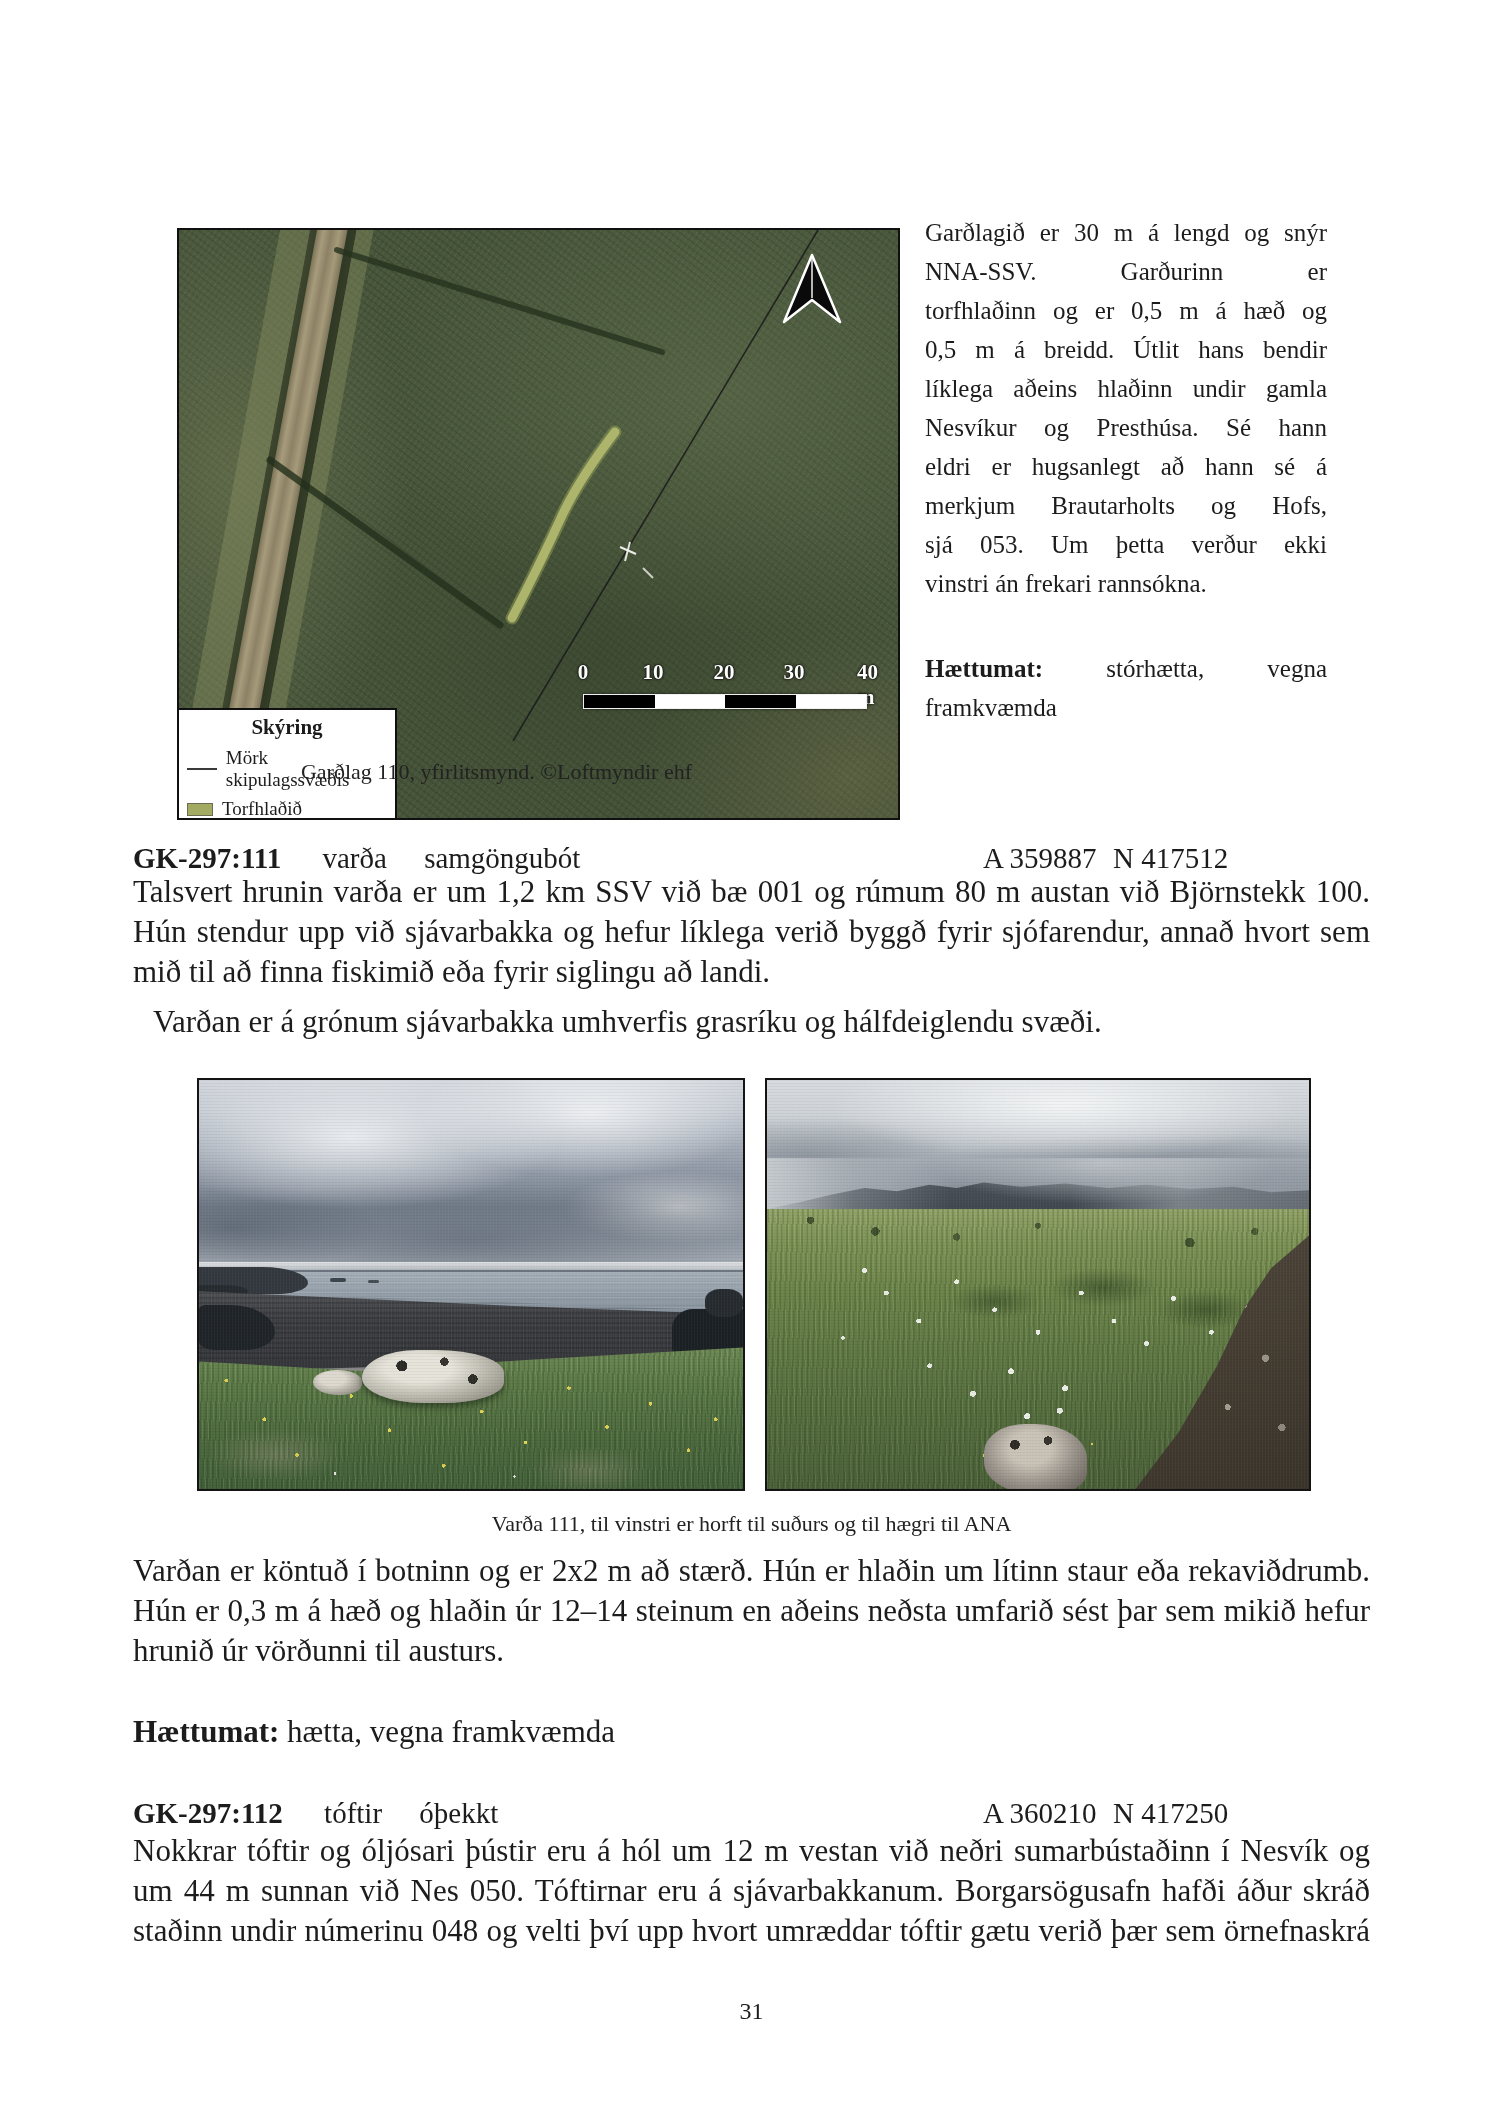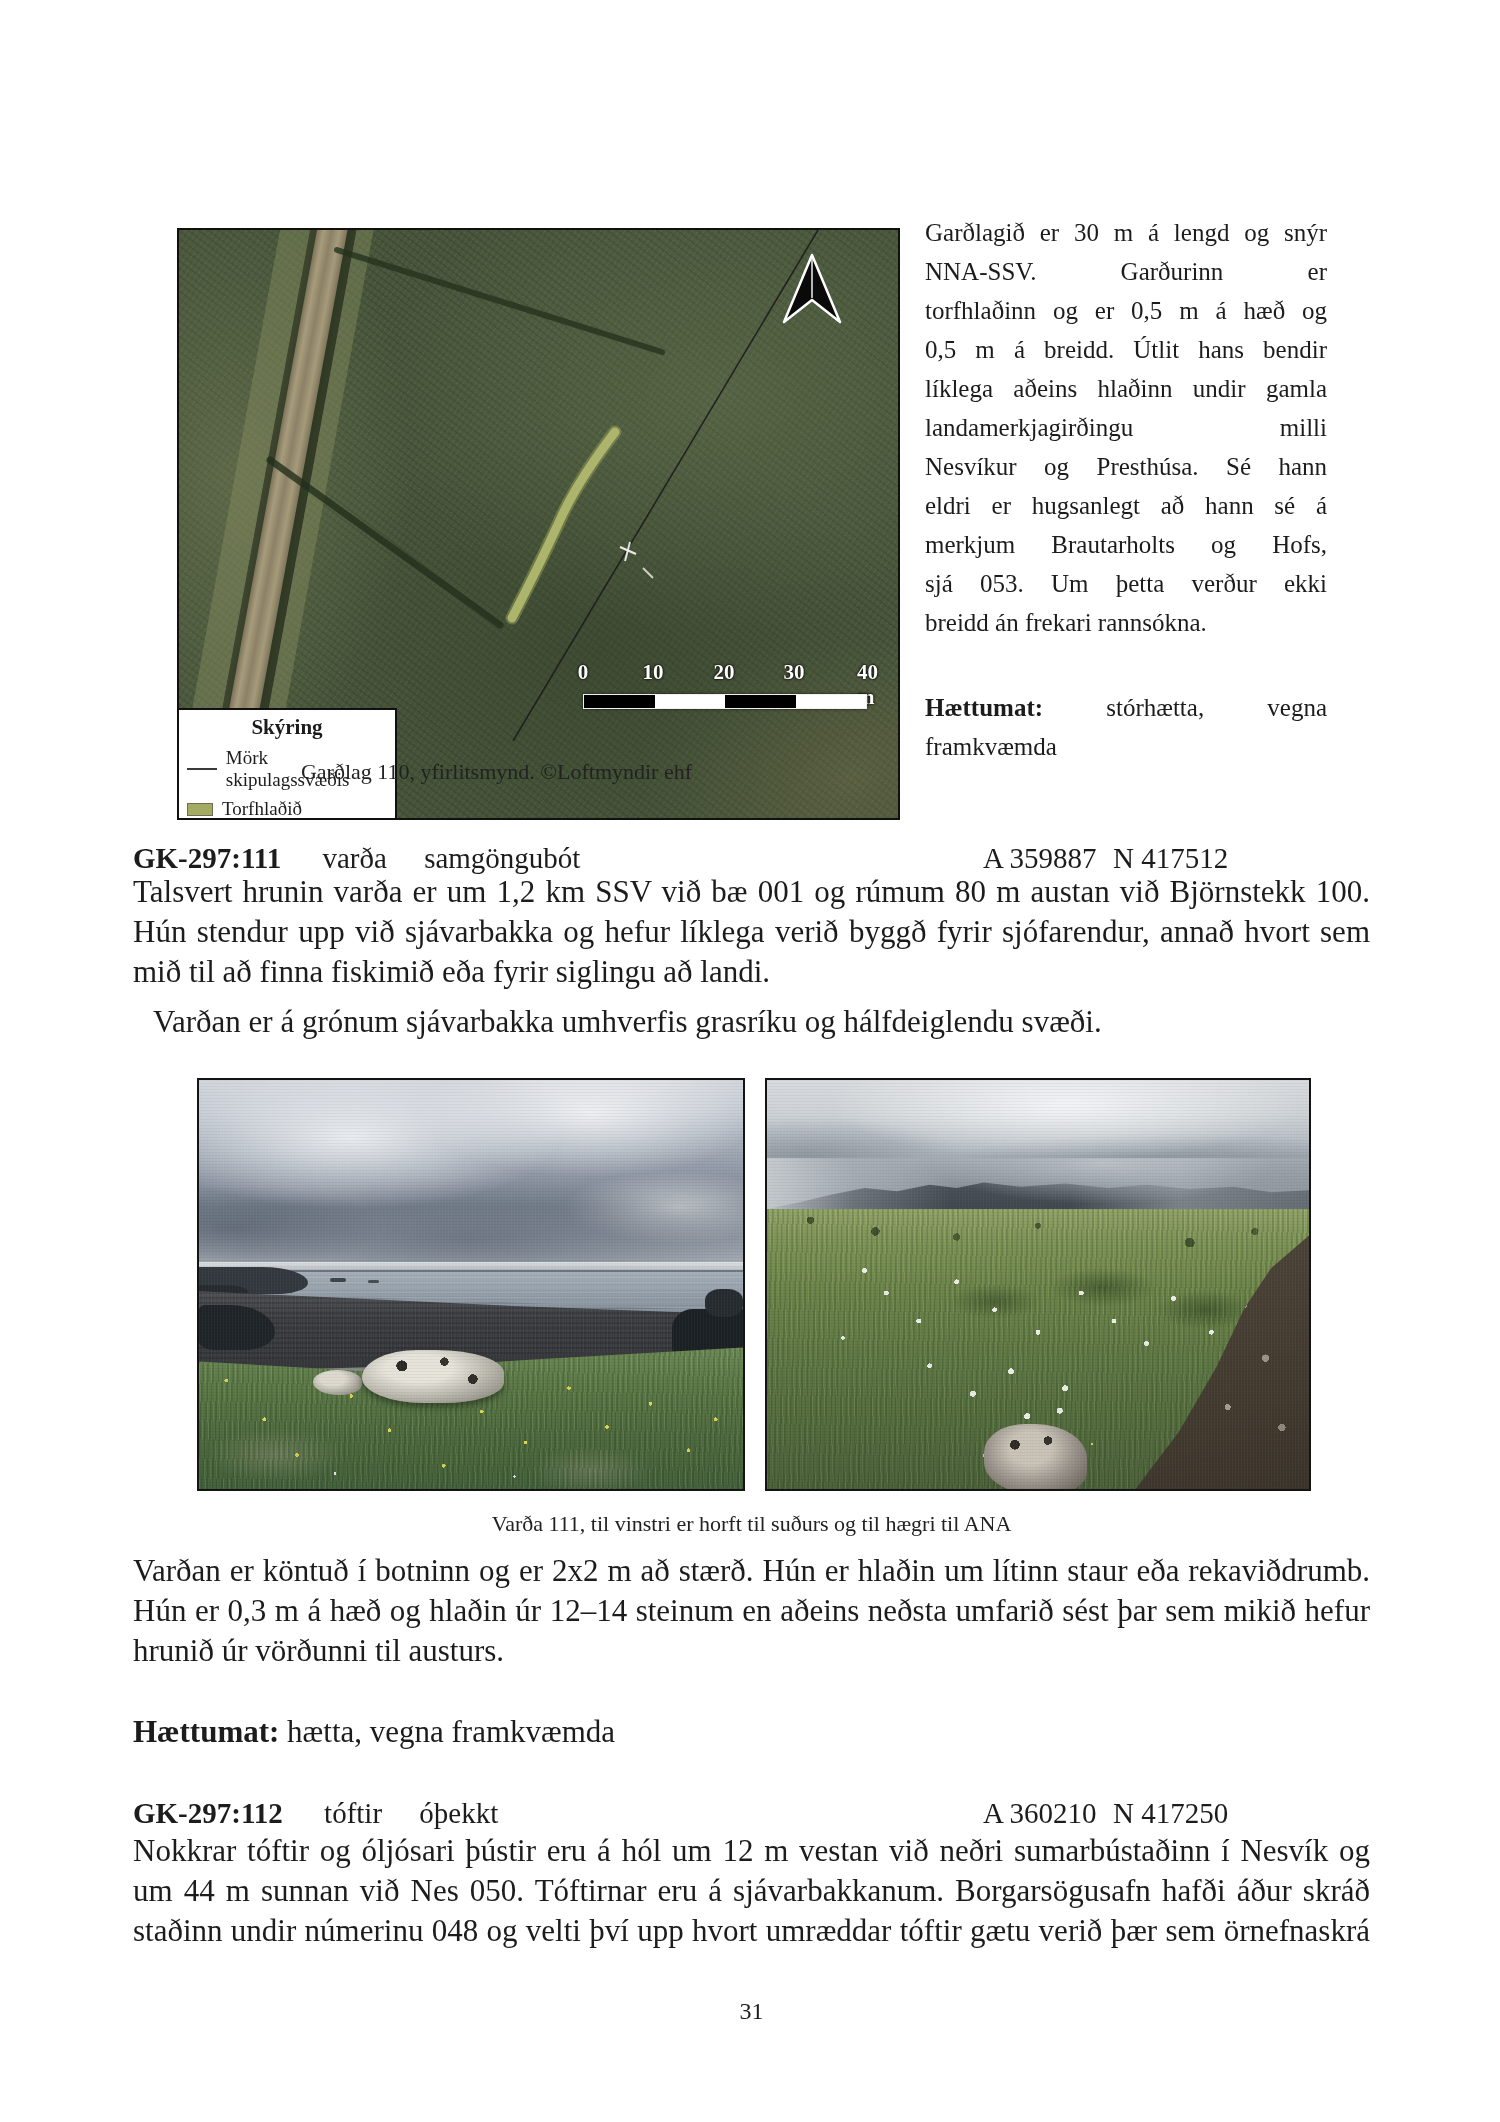--- a/index.html
+++ b/index.html
@@ -249,26 +249,25 @@
 
   <div class="caption" style="left:133px;top:757px;width:727px;text-align:center;">Garðlag 110, yfirlitsmynd. ©Loftmyndir ehf</div>
 
   <div class="rcol">
     <div>
       <div class="jline">Garðlagið er 30 m á lengd og snýr</div>
       <div class="jline">NNA-SSV. Garðurinn er</div>
       <div class="jline">torfhlaðinn og er 0,5 m á hæð og</div>
       <div class="jline">0,5 m á breidd. Útlit hans bendir</div>
       <div class="jline">líklega aðeins hlaðinn undir gamla</div>
-      <div class="jline">landamerkjagirðingu milli</div>
       <div class="jline">Nesvíkur og Presthúsa. Sé hann</div>
       <div class="jline">eldri er hugsanlegt að hann sé á</div>
       <div class="jline">merkjum Brautarholts og Hofs,</div>
       <div class="jline">sjá 053. Um þetta verður ekki</div>
-      <div class="jline jlast">breidd án frekari rannsókna.</div>
+      <div class="jline jlast">vinstri án frekari rannsókna.</div>
     </div>
     <div class="rc-hazard">
       <div class="jline">
         <span class="b">Hættumat:</span>
         <span>stórhætta, vegna</span>
       </div>
       <div class="jline jlast">framkvæmda</div>
     </div>
   </div>
 

